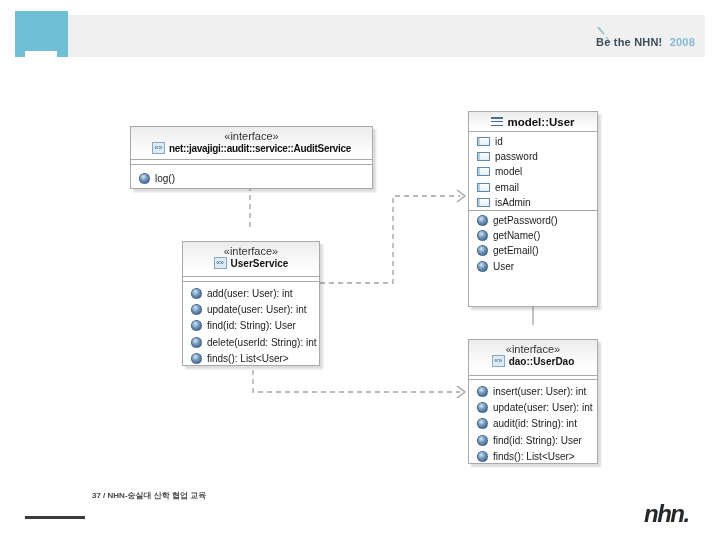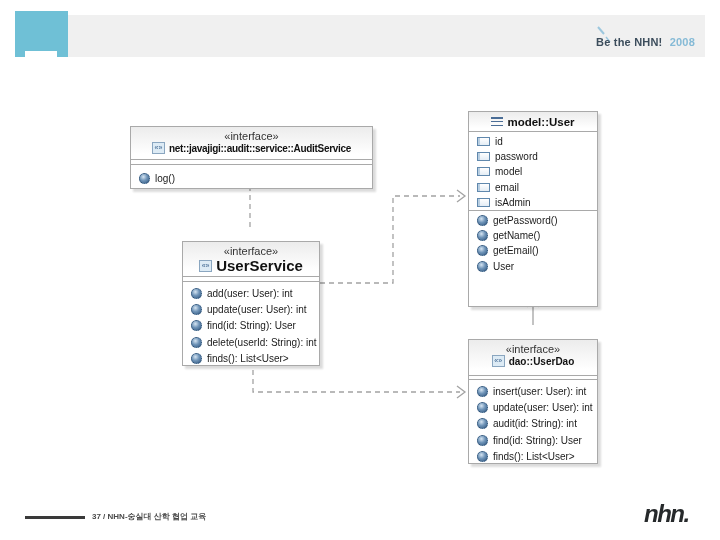--- a/index.html
+++ b/index.html
@@ -44,42 +44,42 @@
                 background:repeating-linear-gradient(180deg,#4a6d96 0 1.6px, transparent 1.6px 3.8px); }
 
   
   #box-audit { left:130px; top:112px; width:243px; height:63px; }
   #box-audit .uml-title { height:33px; }
   #box-audit .class-name { font-size:10px; letter-spacing:-0.3px; }
   #box-audit .row { height:20px; }
 
   #box-userservice { left:182px; top:227px; width:138px; height:125px; }
   #box-userservice .uml-title { height:35px; }
-  #box-userservice .class-name { font-size:15px; }
+  #box-userservice .class-name { font-size:10px; }
   #box-userservice .row { height:16.4px; }
 
   #box-user { left:468px; top:97px; width:130px; height:196px; }
   #box-user .uml-title { height:20px; }
   #box-user .uml-title .name-line { height:100%; }
   #box-user .class-name { font-size:11.5px; }
   #box-user .row { height:15.2px; }
   #box-user .rows { padding-top:2px; }
 
   #box-userdao { left:468px; top:325px; width:130px; height:125px; }
   #box-userdao .uml-title { height:36px; }
   #box-userdao .class-name { font-size:10px; }
   #box-userdao .attr-strip { height:4px; }
   #box-userdao .row { height:16.4px; }
 
   
   #connectors { position:absolute; left:0; top:0; width:720px; height:540px; pointer-events:none; }
 
   
   #footer-line { position:absolute; left:25px; top:516px; width:60px; height:3px; background:#3a3a3a; }
-  #footer-info { position:absolute; left:92px; top:511px; font-size:8px; font-weight:bold; color:#4a4a4a; white-space:nowrap;text-align:center; }
+  #footer-info { position:absolute; left:92px; top:490px; font-size:8px; font-weight:bold; color:#4a4a4a; white-space:nowrap;text-align:center; }
   #nhn-logo { position:absolute; left:644px; top:500px; font-size:24px; font-weight:900; font-style:italic;
               letter-spacing:-1.5px; color:#26292b;text-align:right; }
 </style>
 </head>
 <body>
 
 <div id="slide">
 
   <div id="header-band"></div>
   <div id="header-accent"></div>

